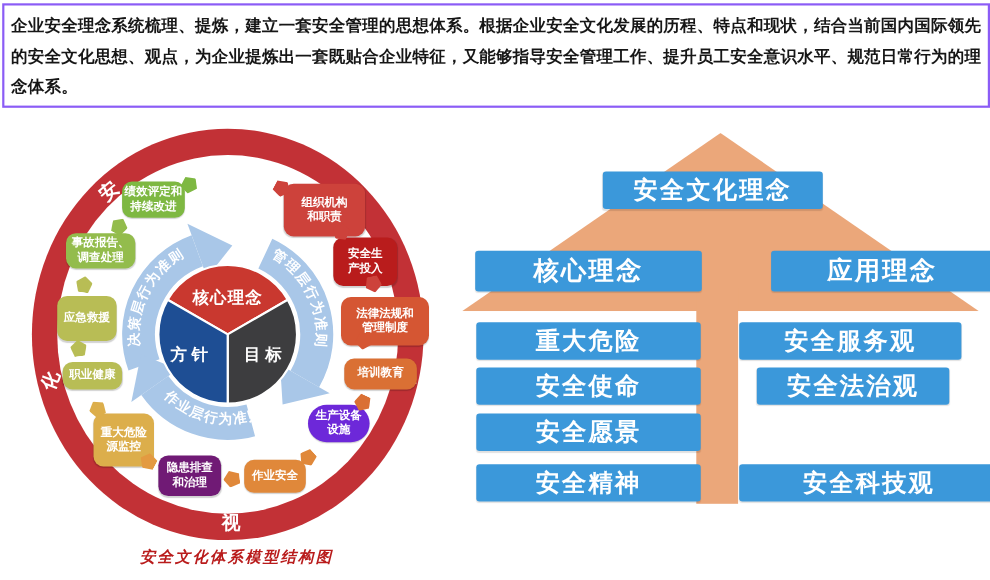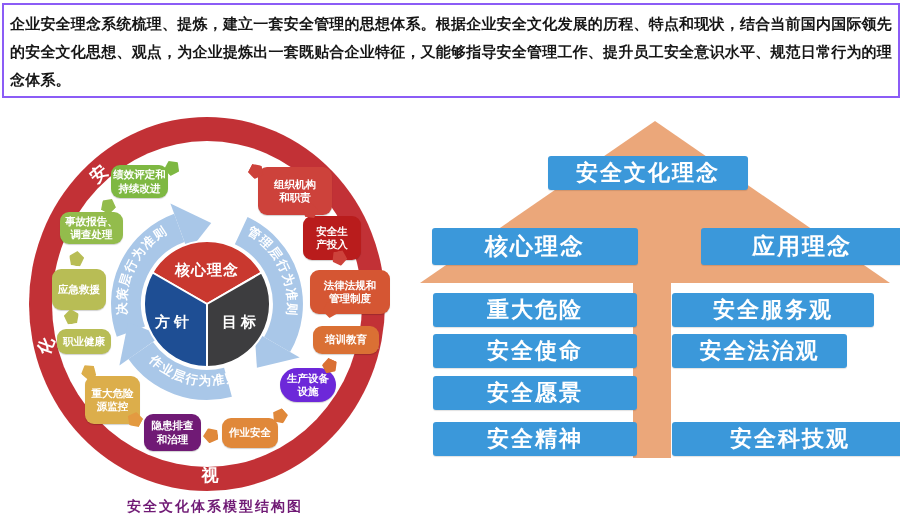--- a/index.html
+++ b/index.html
@@ -12,22 +12,22 @@
            text-align:justify;letter-spacing:.2px;}
   
   .cycle{position:absolute;left:25px;top:112px;width:380px;height:412px;}
   .cycle svg{position:absolute;left:0;top:0;}
   .node{position:absolute;display:flex;align-items:center;justify-content:center;
         text-align:center;color:#fff;font-weight:bold;font-size:10.5px;line-height:1.25;
         border-radius:9px;white-space:pre-line;box-shadow:0 1px 1px rgba(0,0,0,.18);}
   .arr{position:absolute;width:15px;height:15px;
        clip-path:polygon(50% 0,100% 38%,80% 100%,20% 100%,0 38%);}
   .caption{position:absolute;left:0;top:386px;width:380px;text-align:center;
-           font-family:"DejaVu Serif","Liberation Serif",serif;
-           font-weight:bold;font-size:14px;color:#701a75;letter-spacing:2px;}
+           font-family:"DejaVu Serif","Liberation Serif",serif;font-style:italic;
+           font-weight:bold;font-size:14px;color:#b91c1c;letter-spacing:2px;}
   
   .house{position:absolute;left:420px;top:112px;width:470px;height:360px;}
   .roof{position:absolute;left:0;top:9px;width:470px;height:162px;background:#eba77a;
         clip-path:polygon(50% 0,100% 100%,0 100%);}
   .trunk{position:absolute;left:213px;top:150px;width:38px;height:196px;background:#eba77a;}
   .hbar{position:absolute;display:flex;align-items:center;justify-content:center;
         background:#3b98da;color:#fff;font-weight:bold;border-radius:3px;
         letter-spacing:2px;box-shadow:0 1px 1px rgba(0,0,0,.12);}
   .hbar.top{font-size:22px;}
   .hbar.head{font-size:23px;}
@@ -129,21 +129,21 @@
 
     <div class="hbar top" style="left:128px;top:44px;width:200px;height:34px;">安全文化理念</div>
 
     <div class="hbar head" style="left:12px;top:116px;width:206px;height:37px;">核心理念</div>
     <div class="hbar head" style="left:252px;top:116px;width:202px;height:37px;margin-left:29px;">应用理念</div>
 
     <div class="hbar item" style="left:13px;top:181px;width:204px;height:34px;">重大危险</div>
     <div class="hbar item" style="left:252px;top:181px;width:202px;height:34px;">安全服务观</div>
 
     <div class="hbar item" style="left:13px;top:222px;width:204px;height:34px;">安全使命</div>
-    <div class="hbar item" style="left:252px;top:222px;width:175px;height:34px;text-align:right;">安全法治观</div>
+    <div class="hbar item" style="left:268px;top:222px;width:175px;height:34px;text-align:right;">安全法治观</div>
 
     <div class="hbar item" style="left:13px;top:264px;width:204px;height:34px;">安全愿景</div>
 
     <div class="hbar item" style="left:13px;top:310px;width:204px;height:34px;">安全精神</div>
     <div class="hbar item" style="left:252px;top:310px;width:236px;height:34px;">安全科技观</div>
   </div>
 
 </div>
 
 </body></html>

